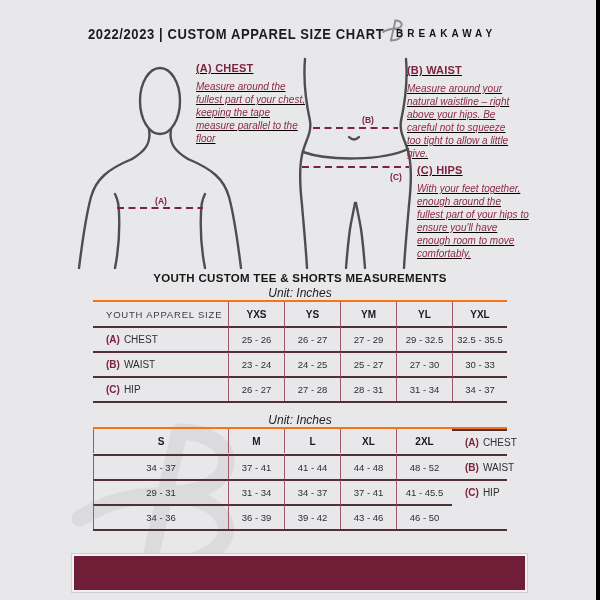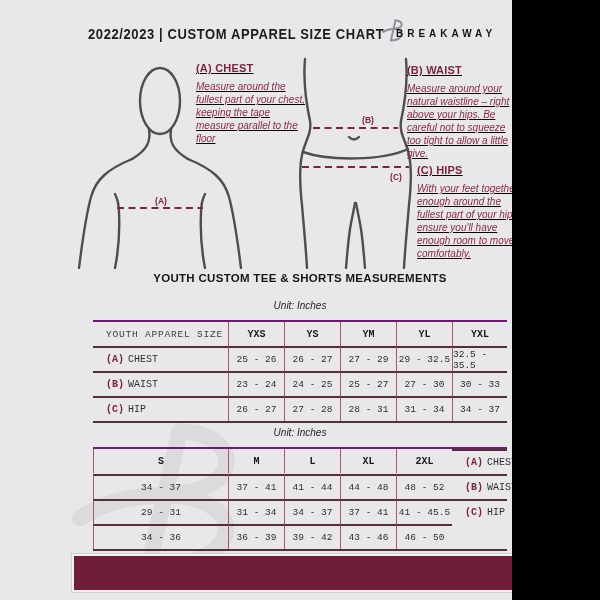--- a/index.html
+++ b/index.html
@@ -1,18 +1,18 @@
 <!DOCTYPE html>
 <html><head>
 <meta charset="utf-8">
 <style>
   html,body{margin:0;padding:0;}
   body{width:600px;height:600px;background:#000;font-family:"Liberation Sans",sans-serif;-webkit-font-smoothing:antialiased;}
   .canvas{position:relative;width:600px;height:600px;background:#000;overflow:hidden;}
-  .page{position:absolute;left:0;top:0;width:512px;height:600px;background:#e8e8ea;overflow:hidden;}
+  .page{position:absolute;left:0;top:0;width:596px;height:600px;background:#e8e8ea;overflow:hidden;}
 
   
   .hdr-title{position:absolute;left:88px;top:26px;font-size:13px;font-weight:bold;color:#1c1c1e;letter-spacing:.6px;white-space:nowrap;transform:scaleY(1.12);transform-origin:left top;}
   .logo{position:absolute;left:381px;top:17px;}
   .brand{position:absolute;left:396px;top:28px;font-size:10px;font-weight:bold;color:#151517;letter-spacing:4px;white-space:nowrap;}
 
   
   .fig{position:absolute;}
   .fig-left{left:60px;top:57px;}
   .fig-right{left:293px;top:57px;}
@@ -26,22 +26,22 @@
   .instr-b{left:407px;top:64px;}
   .instr-c{left:417px;top:164px;}
   .instr h3{margin:0;font-size:11px;font-weight:bold;color:#7d2240;letter-spacing:.2px;}
   .instr p{margin:6px 0 0 0;font-size:10px;line-height:1.3;font-style:italic;color:#8c2845;}
 
   
   .tbl-wrap{position:absolute;left:93px;width:414px;z-index:2;}
   .youth-wrap{top:272px;}
   .adult-wrap{top:411px;}
   .tbl-title{text-align:center;font-size:11.5px;font-weight:bold;color:#161616;letter-spacing:.3px;}
-  .tbl-unit{text-align:center;font-size:10px;font-style:italic;font-weight:500;color:#1f1f1f;margin-top:16px;}
-  .size-table{display:grid;grid-template-columns:135px 56px 56px 56px 56px 55px;margin-top:9px;border-top:2px solid #701a75;border-bottom:2px solid #523038;background:transparent;font-family:Liberation Mono, monospace;}
+  .tbl-unit{text-align:center;font-size:12px;font-style:italic;font-weight:500;color:#1f1f1f;margin-top:2px;}
+  .size-table{display:grid;grid-template-columns:135px 56px 56px 56px 56px 55px;border-top:2px solid #f97316;border-bottom:2px solid #523038;background:transparent;}
   .cell{display:flex;align-items:center;justify-content:center;height:23px;color:#2e2e30;}
   .hcell{height:24px;}
   .bt{border-top:2px solid #523038;}
   .colsep{border-left:1.5px solid #a15a6b;}
   .label-head{justify-content:flex-start;padding-left:13px;font-size:9.5px;letter-spacing:.8px;color:#3c3c3e;}
   .col-head{font-size:10px;font-weight:bold;color:#1a1a1c;}
   .row-label{justify-content:flex-start;padding-left:13px;font-size:10px;}
   .row-label .pfx{color:#7d2240;font-weight:bold;margin-right:4px;}
   .val{font-size:9.5px;}
 

